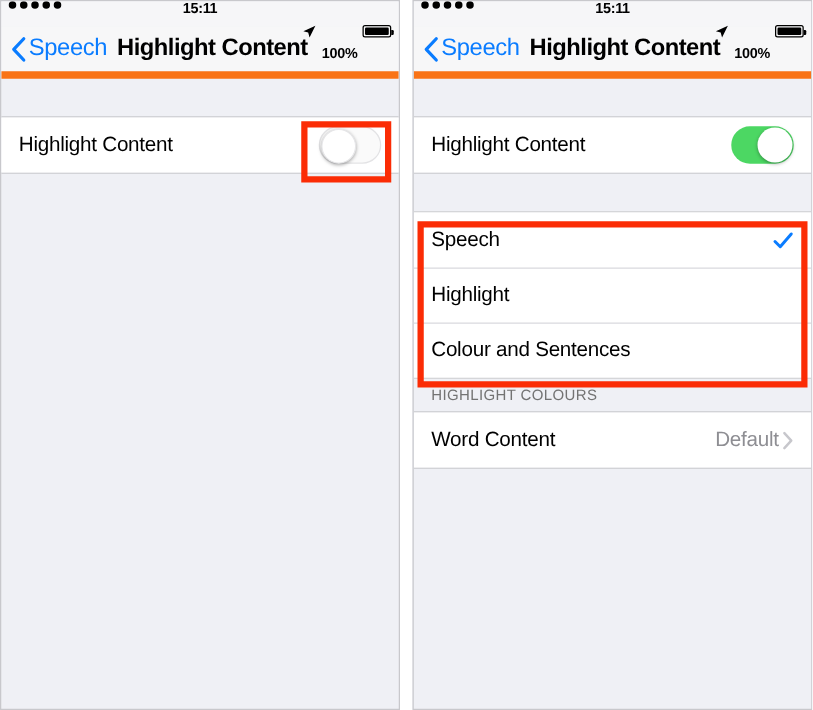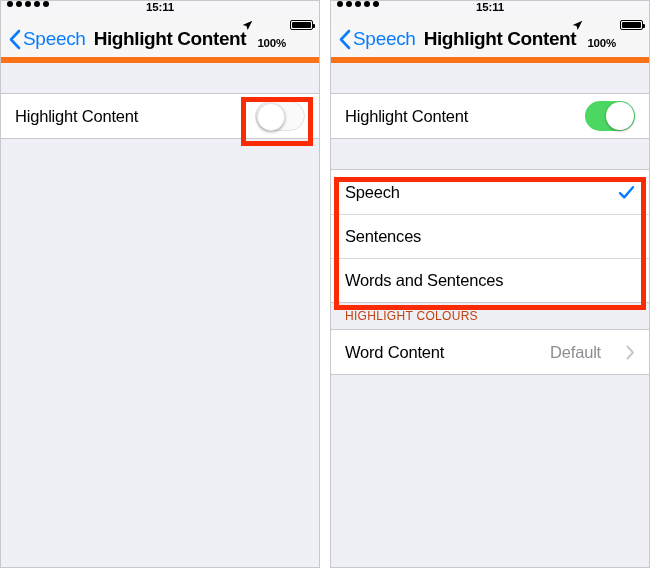--- a/index.html
+++ b/index.html
@@ -153,39 +153,39 @@
   .row + .row { border-top: 1px solid #d9d9de; }
   .row-label {
     font-size: 16.5px;
     color: #000;
     letter-spacing: -0.2px;
   }
   .row-right {
     margin-left: auto;
     display: flex;
     align-items: center;
-    gap: 25px;
+    gap: 3px;
   }
   .row-value {
     font-size: 16.5px;
     color: #8e8e93;
     letter-spacing: -0.2px;
   }
   .disclosure { width: 9px; height: 15px; flex: none; }
   .checkmark { width: 17px; height: 17px; flex: none; }
 
   .group-header {
     padding: 0 14px;
     height: 26px;
     display: flex;
     align-items: flex-end;
     padding-bottom: 6px;
     box-sizing: border-box;
     font-size: 12px;
-    color: #c2410c;
+    color: #737373;
     letter-spacing: 0.3px;
   }
 
   
   .toggle {
     position: relative;
     width: 50px;
     height: 30px;
     border-radius: 16px;
     box-sizing: border-box;
@@ -329,24 +329,24 @@
     <div class="section">
       <div class="row">
         <span class="row-label">Speech</span>
         <span class="row-right">
           <svg class="checkmark" viewBox="0 0 17 17">
             <path d="M2 9.2 L6.2 13.4 L15 3.2" fill="none" stroke="#0a7cff" stroke-width="2.4" stroke-linecap="round" stroke-linejoin="round"></path>
           </svg>
         </span>
       </div>
       <div class="row">
-        <span class="row-label">Sentences</span>
-      </div>
-      <div class="row">
-        <span class="row-label">Words and Sentences</span>
+        <span class="row-label">Highlight</span>
+      </div>
+      <div class="row">
+        <span class="row-label">Colour and Sentences</span>
       </div>
     </div>
 
     <div class="group-header">HIGHLIGHT COLOURS</div>
 
     <div class="section">
       <div class="row">
         <span class="row-label">Word Content</span>
         <span class="row-right">
           <span class="row-value">Default</span>

